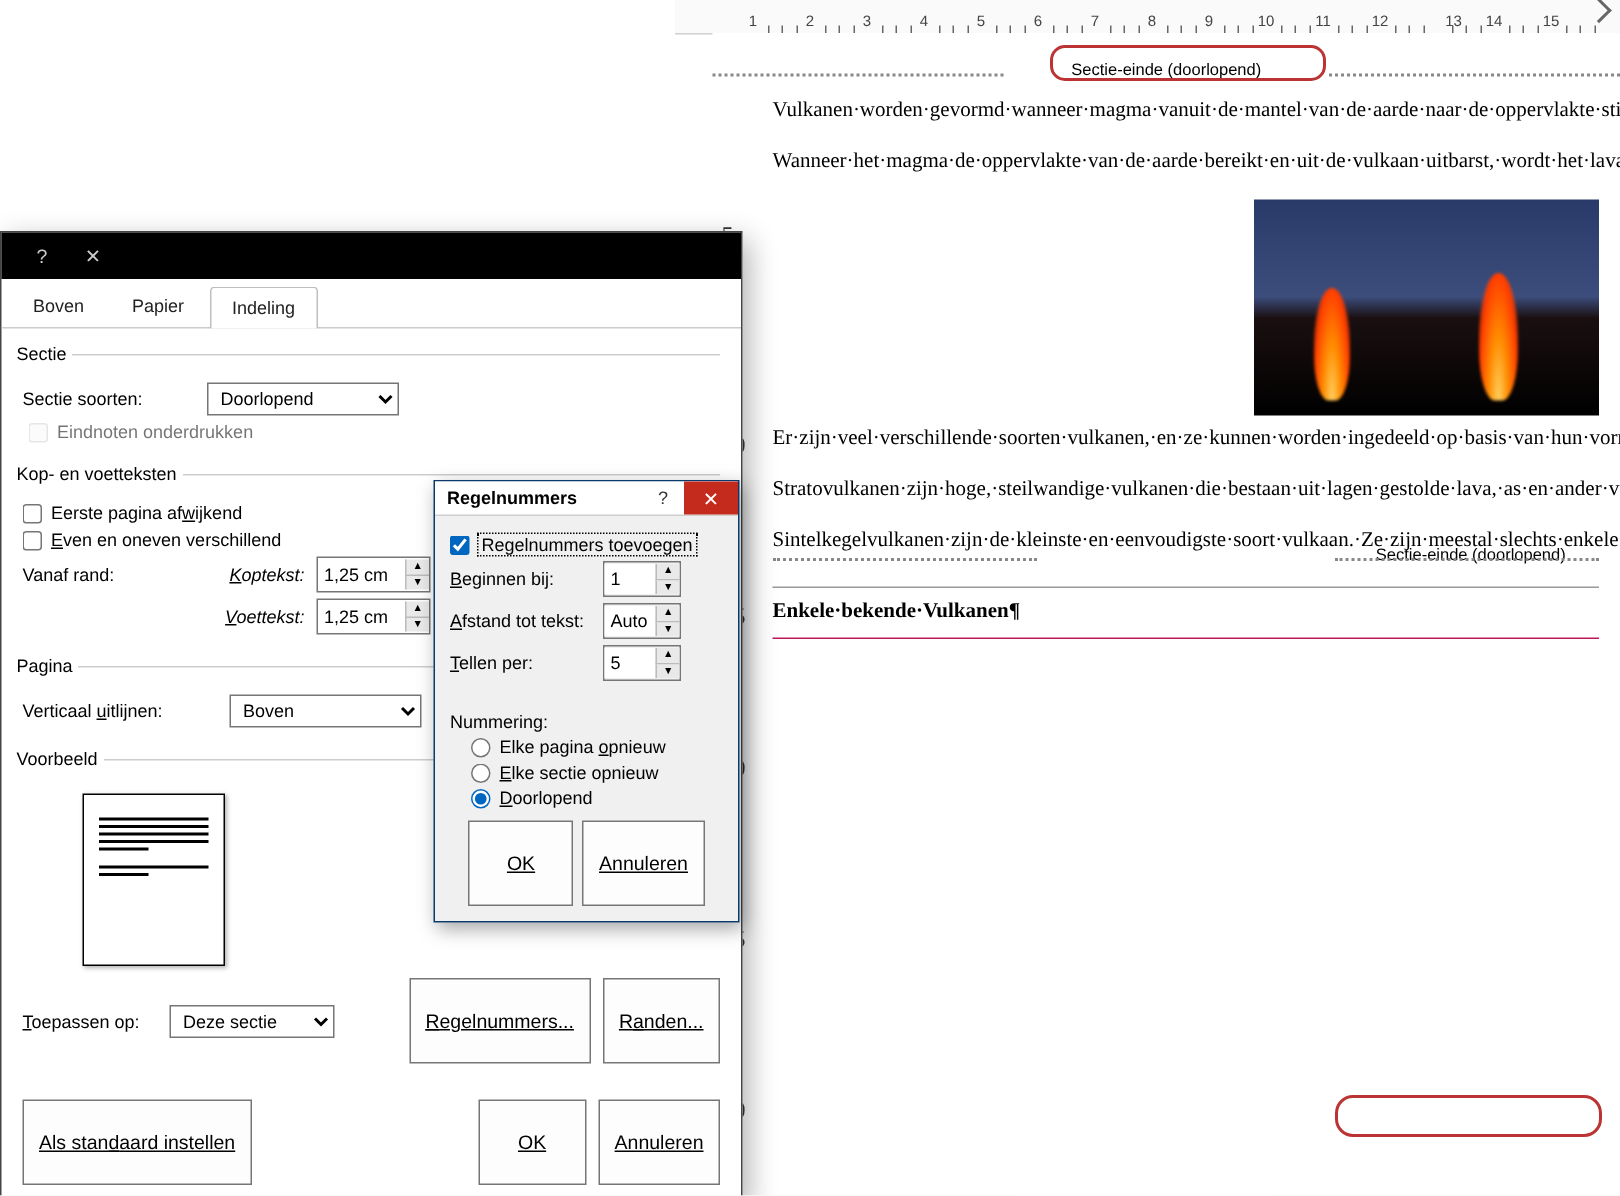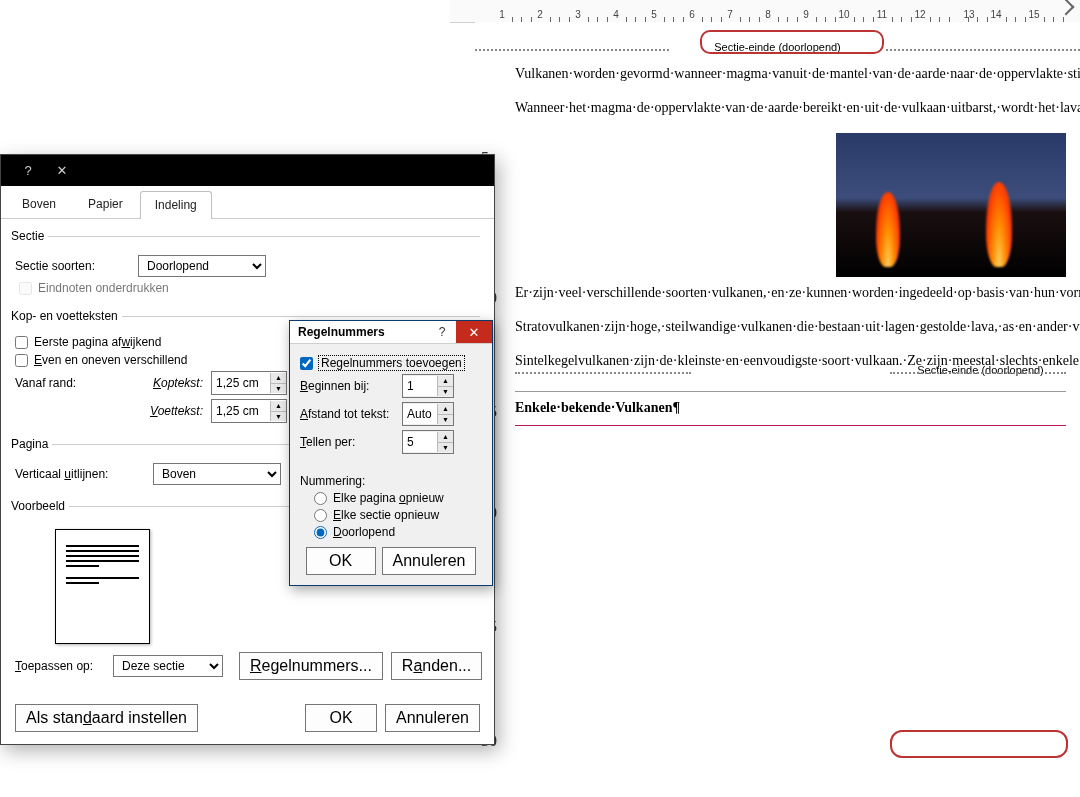--- a/index.html
+++ b/index.html
@@ -52,21 +52,21 @@
 .chk { display: flex; align-items: center; gap: 6px; margin: 4px 0; }
 .chk input { margin: 0; }
 .spin { border: 1px solid #767676; height: 22px; display: inline-flex; align-items: center; }
 .spin input { border: none; width: 58px; height: 20px; padding: 0 4px; font-family: inherit; font-size: 12px; outline: none; }
 .spin .spinbtns { display: flex; flex-direction: column; width: 16px; height: 20px; }
 .spin .spinbtns span { flex: 1; display: flex; align-items: center; justify-content: center; font-size: 7px; background: #e9e9e9; border-left: 1px solid #bbb; cursor: pointer; }
 .spin .spinbtns span:first-child { border-bottom: 1px solid #bbb; }
 .preview-box { width: 95px; height: 115px; background: #fff; border: 1px solid #000; box-shadow: 1px 1px 3px rgba(0,0,0,.3); margin: 8px 0 8px 40px; padding: 12px 10px; box-sizing: border-box; }
 .preview-line { height: 2px; background: #000; margin: 3px 0; }
 .preview-line.short { width: 45%; }
-.btn { border: 1px solid #767676; background: #fdfdfd; padding: 4px 10px; min-width: 72px; font-family: inherit; font-size: 16px; cursor: pointer; text-align: center; }
+.btn { border: 1px solid #767676; background: #fdfdfd; padding: 20px 10px; min-width: 72px; font-family: inherit; font-size: 13px; cursor: pointer; text-align: center; text-decoration: underline; }
 .btn-row { display: flex; gap: 8px; }
 .under { text-decoration: underline; }
 .footer-row { display: flex; align-items: center; padding: 6px 14px 12px 14px; }
 .footer-row .spacer { flex: 1; }
 
 
 .sub-modal { position: absolute; left: 289px; top: 320px; width: 202px; background: #f0f0f0; border: 1px solid #0a3a6b; box-shadow: 2px 4px 12px rgba(0,0,0,.35); font-size: 12px; }
 .sub-title { background: #fff; display: flex; align-items: center; padding: 4px 0 4px 8px; border-bottom: 1px solid #cfcfcf; }
 .sub-title .t { flex: 1; font-weight: bold; font-size: 12px; }
 .sub-title .h { width: 28px; text-align: center; cursor: pointer; color: #333; }

